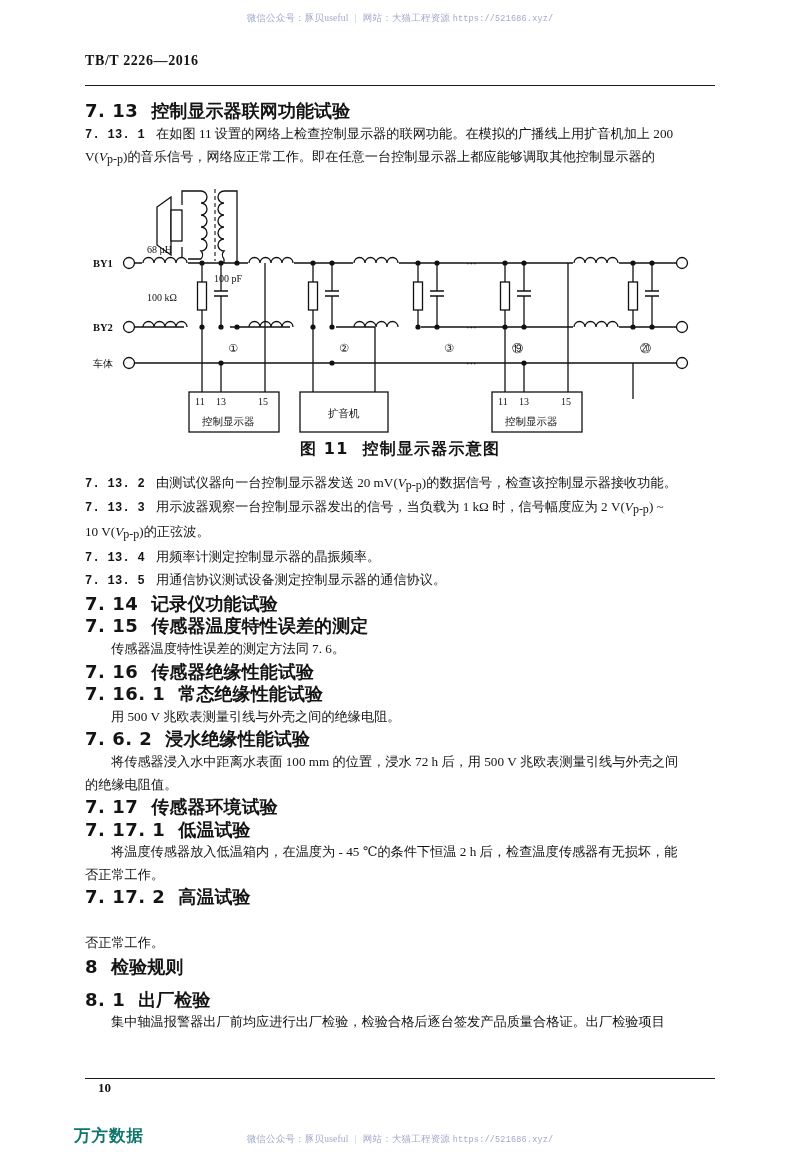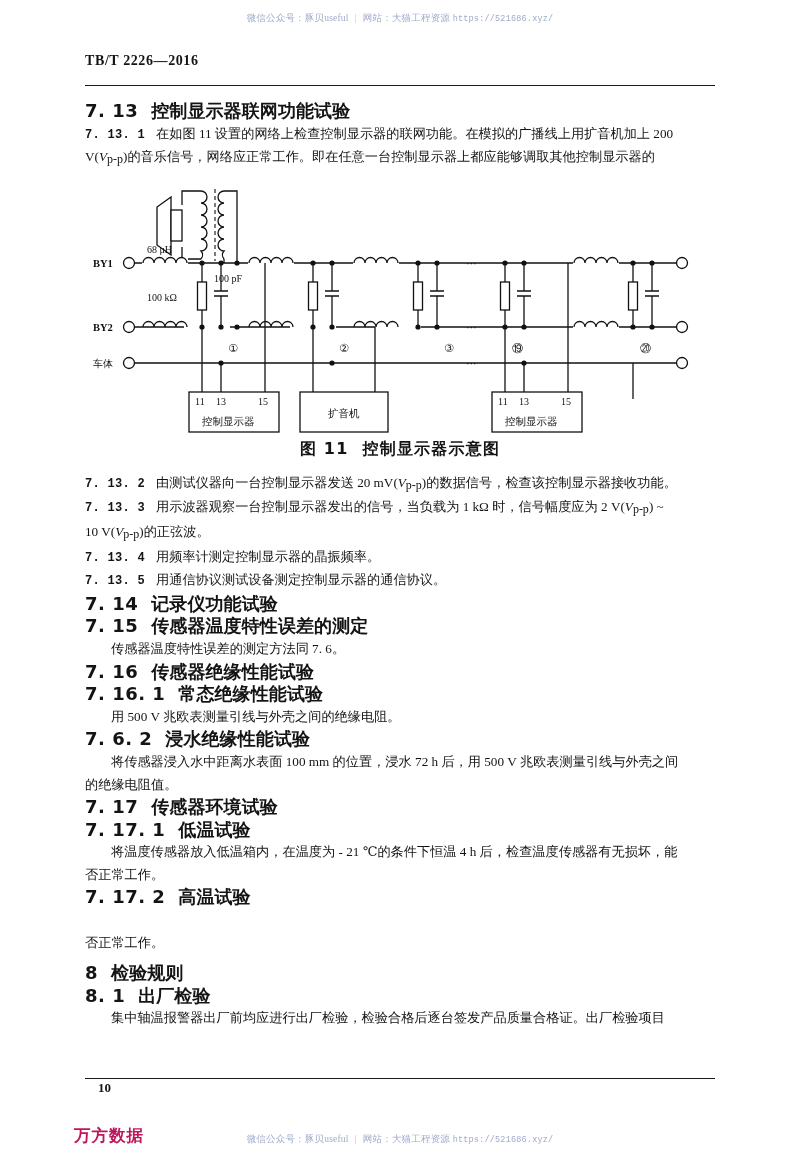--- a/index.html
+++ b/index.html
@@ -31,21 +31,21 @@
   .wm-bottom { top: 1133px; }
   .wm .sep { padding: 0 6px; color: #b2bcd8; }
   .wm .url { font-family: "Liberation Mono", monospace; font-size: 8.5px; }
 
   .wanfang {
     position: absolute;
     left: 74px; top: 1125px;
     font-family: "DejaVu Sans", "Liberation Sans", sans-serif;
     font-size: 16.5px;
     font-weight: 700;
-    color: #be185d;
+    color: #0f766e;
     letter-spacing: 1px;
   }
 
   
   .page {
     position: absolute;
     left: 0; top: 0;
     width: 644px; height: 1168px;
   }
 
@@ -426,28 +426,28 @@
 
     <div class="h"><span class="num">7. 16. 1</span><span class="gap"></span><span>常态绝缘性能试验</span></div>
     <div class="p p-ind">用 500 V 兆欧表测量引线与外壳之间的绝缘电阻。</div>
 
     <div class="h"><span class="num">7. 6. 2</span><span class="gap"></span><span>浸水绝缘性能试验</span></div>
     <div class="p"><span style="display:inline-block;width:26px;"></span><span>将传感器浸入水中距离水表面 100 mm 的位置，浸水 72 h 后，用 500 V 兆欧表测量引线与外壳之间</span><br><span>的绝缘电阻值。</span></div>
 
     <div class="h"><span class="num">7. 17</span><span class="gap"></span><span>传感器环境试验</span></div>
 
     <div class="h"><span class="num">7. 17. 1</span><span class="gap"></span><span>低温试验</span></div>
-    <div class="p"><span style="display:inline-block;width:26px;"></span><span>将温度传感器放入低温箱内，在温度为 - 21 ℃的条件下恒温 4 h 后，检查温度传感器有无损坏，能</span><br><span>否正常工作。</span></div>
+    <div class="p"><span style="display:inline-block;width:26px;"></span><span>将温度传感器放入低温箱内，在温度为 - 45 ℃的条件下恒温 2 h 后，检查温度传感器有无损坏，能</span><br><span>否正常工作。</span></div>
 
     <div class="h"><span class="num">7. 17. 2</span><span class="gap"></span><span>高温试验</span></div>
     <div class="p"><span style="display:inline-block;width:26px;"></span><br><span>否正常工作。</span></div>
 
-    <div class="h" style="margin-top:8px;"><span class="num">8</span><span class="gap"></span><span>检验规则</span></div>
-
-    <div class="h" style=""><span class="num">8. 1</span><span class="gap"></span><span>出厂检验</span></div>
+    <div class="h" style="margin-top:2px;"><span class="num">8</span><span class="gap"></span><span>检验规则</span></div>
+
+    <div class="h" style="margin-top:10px;"><span class="num">8. 1</span><span class="gap"></span><span>出厂检验</span></div>
     <div class="p p-ind">集中轴温报警器出厂前均应进行出厂检验，检验合格后逐台签发产品质量合格证。出厂检验项目</div>
 
   </div>
 
   <div class="wm wm-bottom">
     <span>微信公众号：</span><span>豚贝useful</span><span class="sep">|</span><span>网站：</span><span>大猫工程资源</span>&nbsp;<span class="url">https://521686.xyz/</span>
   </div>
 
   <div class="wanfang">万方数据</div>
 

